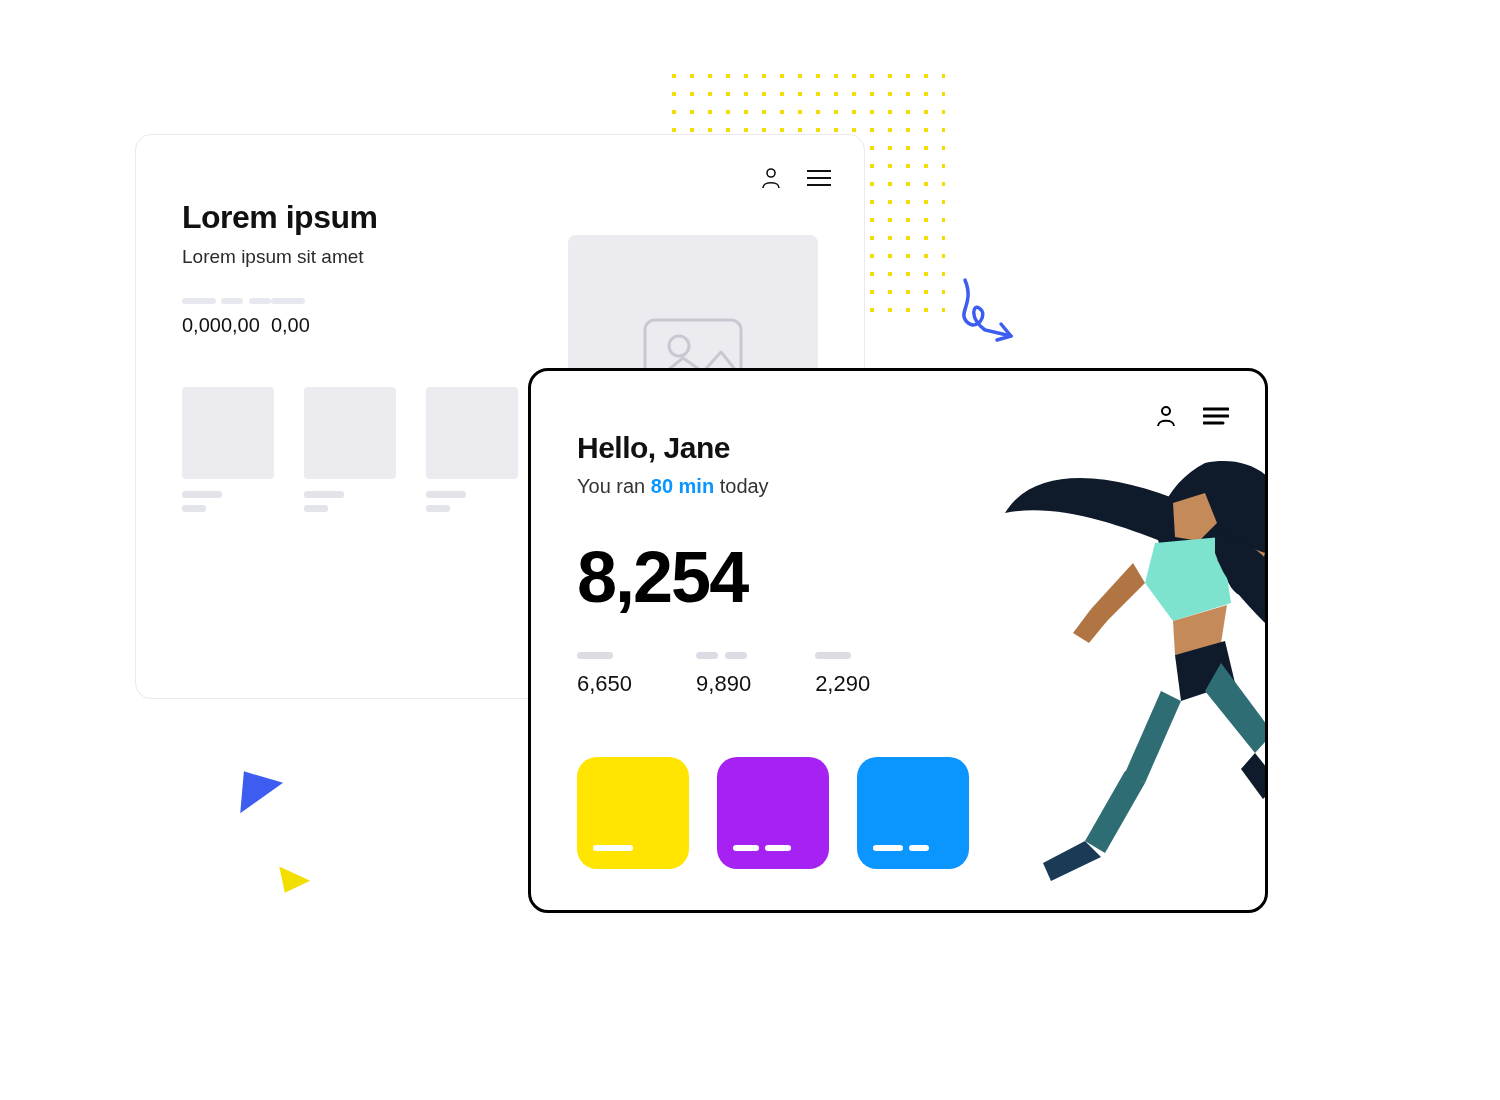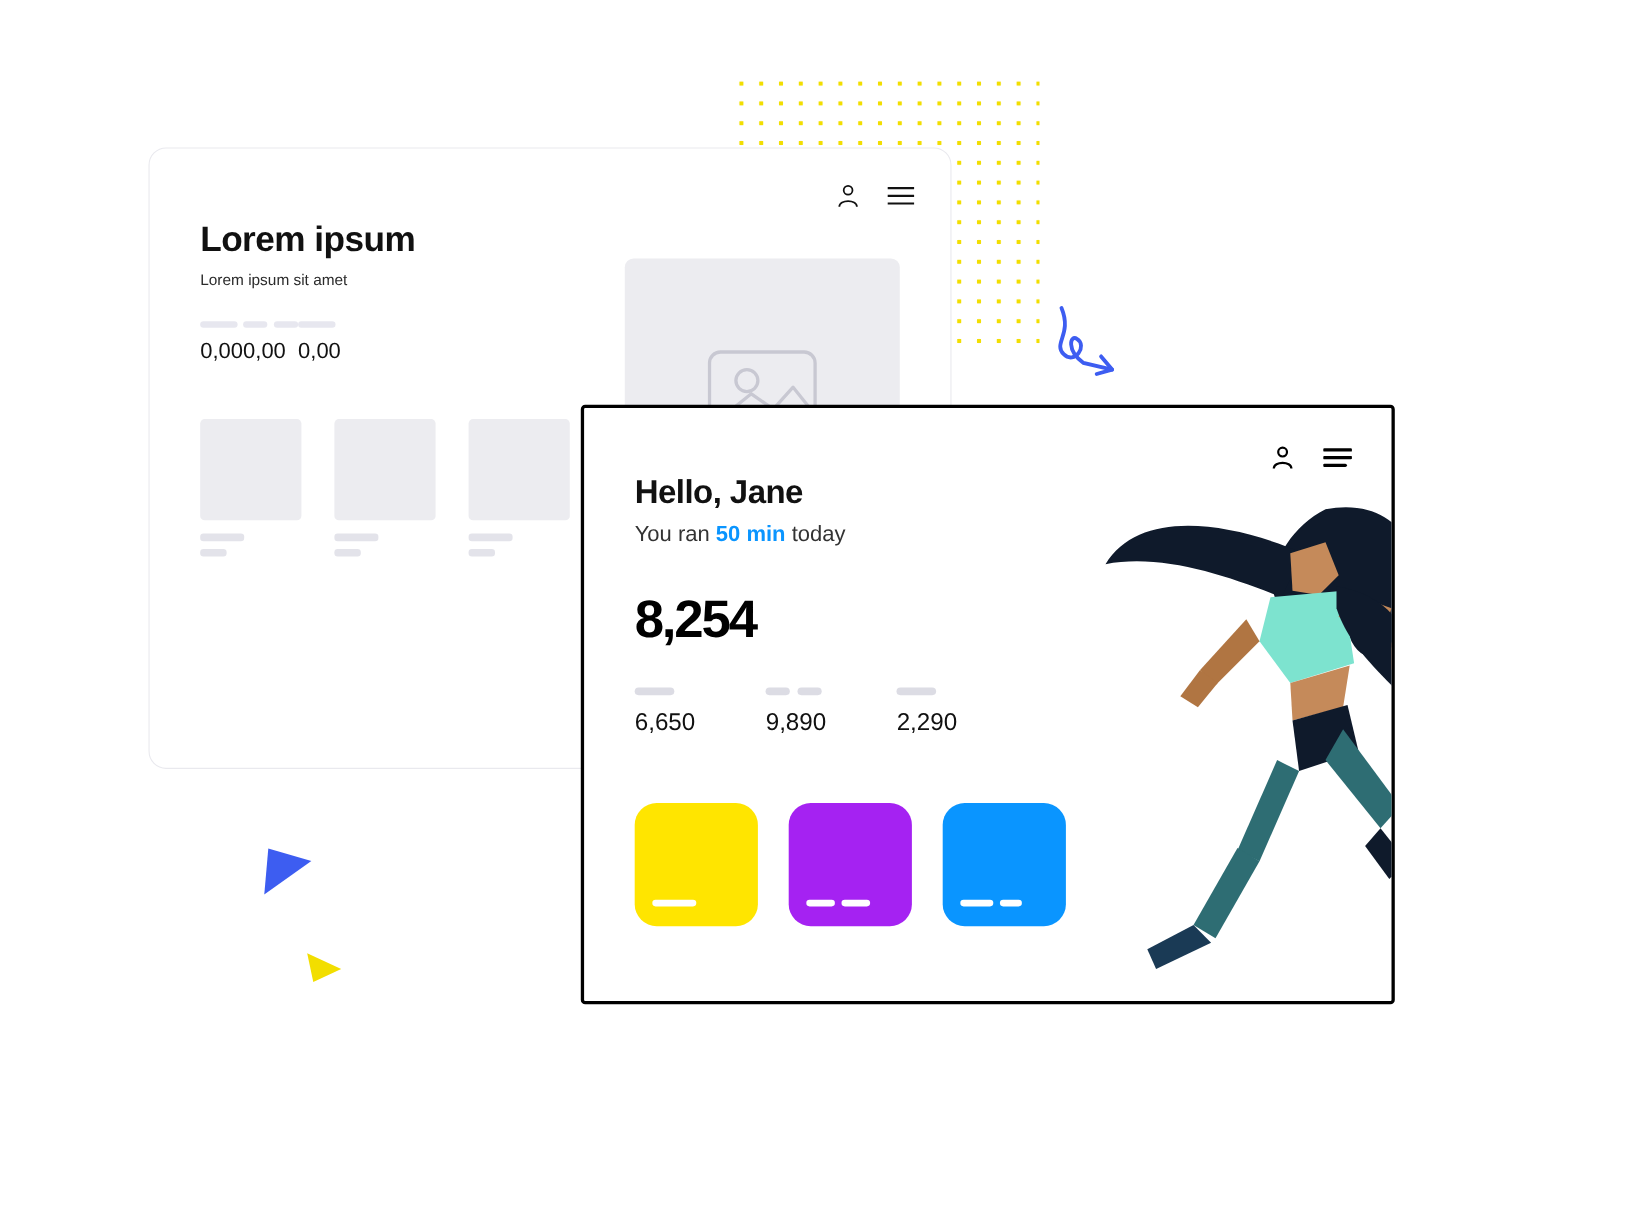--- a/index.html
+++ b/index.html
@@ -55,21 +55,21 @@
     background: #fff;
     padding: 58px 46px 30px 46px;
     overflow: hidden;
   }
   .card-back .topbar {
     position: absolute; top: 30px; right: 32px;
     display: flex; gap: 22px; align-items: center;
   }
   .icon-btn { width: 26px; height: 26px; display:flex; align-items:center; justify-content:center; cursor:pointer; }
   .title-back { font-size: 32px; font-weight: 800; color:#111; margin-top: 6px; letter-spacing:-0.5px;}
-  .subtitle-back { font-size: 14px; color: #2b2b2b; margin-top: 10px; }
+  .subtitle-back { font-size: 19px; color: #2b2b2b; margin-top: 10px; }
   .bignum-back { font-size: 60px; font-weight: 300; color:#111; margin-top: 50px; letter-spacing:-1px;}
   .metrics-back { display:flex; margin-top: 30px; }
   .metric-back .bar { width:34px; height:6px; background:#e7e7ef; border-radius:3px; margin-bottom:10px; }
   .metric-back .bar.two { width:22px; display:inline-block;}
   .metric-back .bargroup { display:flex; gap:6px; margin-bottom:10px;}
   .metric-back .bargroup .bar { margin-bottom:0; }
   .metric-back .val { font-size:20px; color:#111; }
   .thumbs-back { display:flex; gap: 30px; margin-top: 50px; }
   .thumb-back { width:92px; }
   .thumb-back .box { width:92px; height:92px; background:#ececf0; border-radius:4px; }
@@ -81,33 +81,33 @@
     background:#ececf0; border-radius:8px;
     display:flex; align-items:center; justify-content:center;
   }
 
   
   .card-front {
     position: absolute;
     top: 324px; left: 528px;
     width: 740px; height: 545px;
     border: 3px solid #000;
-    border-radius: 4px;
+    border-radius: 20px;
     background: #fff;
     padding: 60px 46px 30px 46px;
     overflow: hidden;
   }
   .card-front .topbar {
     position: absolute; top: 32px; right: 36px;
     display: flex; gap: 24px; align-items: center;
   }
   .greeting { font-size: 30px; font-weight: 800; color:#111; letter-spacing:-0.5px; font-family: "Segoe UI", Arial, sans-serif;}
   .subline { font-size: 20px; color:#333; margin-top:10px; }
   .subline .hl { color:#0a95ff; font-weight:600;}
-  .bignum-front { font-size: 48px; font-weight: 900; color:#000; margin-top: 38px; letter-spacing:-2px;}
+  .bignum-front { font-size: 72px; font-weight: 900; color:#000; margin-top: 38px; letter-spacing:-2px;}
   .metrics-front { display:flex; gap: 64px; margin-top: 34px; }
   .metric-front .bar { width:36px; height:7px; background:#dcdce4; border-radius:4px; margin-bottom:12px; }
   .metric-front .bargroup { display:flex; gap:7px; margin-bottom:12px;}
   .metric-front .bargroup .bar { margin-bottom:0; }
   .metric-front .bargroup .bar.short { width:22px;}
   .metric-front .val { font-size:22px; color:#111; }
   .tiles { display:flex; gap:28px; margin-top: 60px; }
   .tile { width:112px; height:112px; border-radius:20px; position:relative; }
   .tile .tline { position:absolute; bottom:18px; left:16px; height:6px; border-radius:3px; }
   .tile.yellow { background:#ffe500; }
@@ -216,21 +216,21 @@
         <svg width="26" height="18" viewBox="0 0 26 18">
             <line x1="1" y1="2" x2="25" y2="2" stroke="#000" stroke-width="3" stroke-linecap="round"></line>
             <line x1="1" y1="9" x2="25" y2="9" stroke="#000" stroke-width="3" stroke-linecap="round"></line>
             <line x1="1" y1="16" x2="20" y2="16" stroke="#000" stroke-width="3" stroke-linecap="round"></line>
           </svg>
       </span>
     </div>
 
     <div class="greeting">Hello, Jane</div>
     <div class="subline">
-      <span>You ran </span><span class="hl">50 min</span><span> today</span>
+      <span>You ran </span><span class="hl">80 min</span><span> today</span>
     </div>
     <div class="bignum-front">8,254</div>
 
     <div class="metrics-front">
       <div class="metric-front">
         <div class="bar"></div>
         <div class="val">6,650</div>
       </div>
       <div class="metric-front">
         <div class="bargroup">

